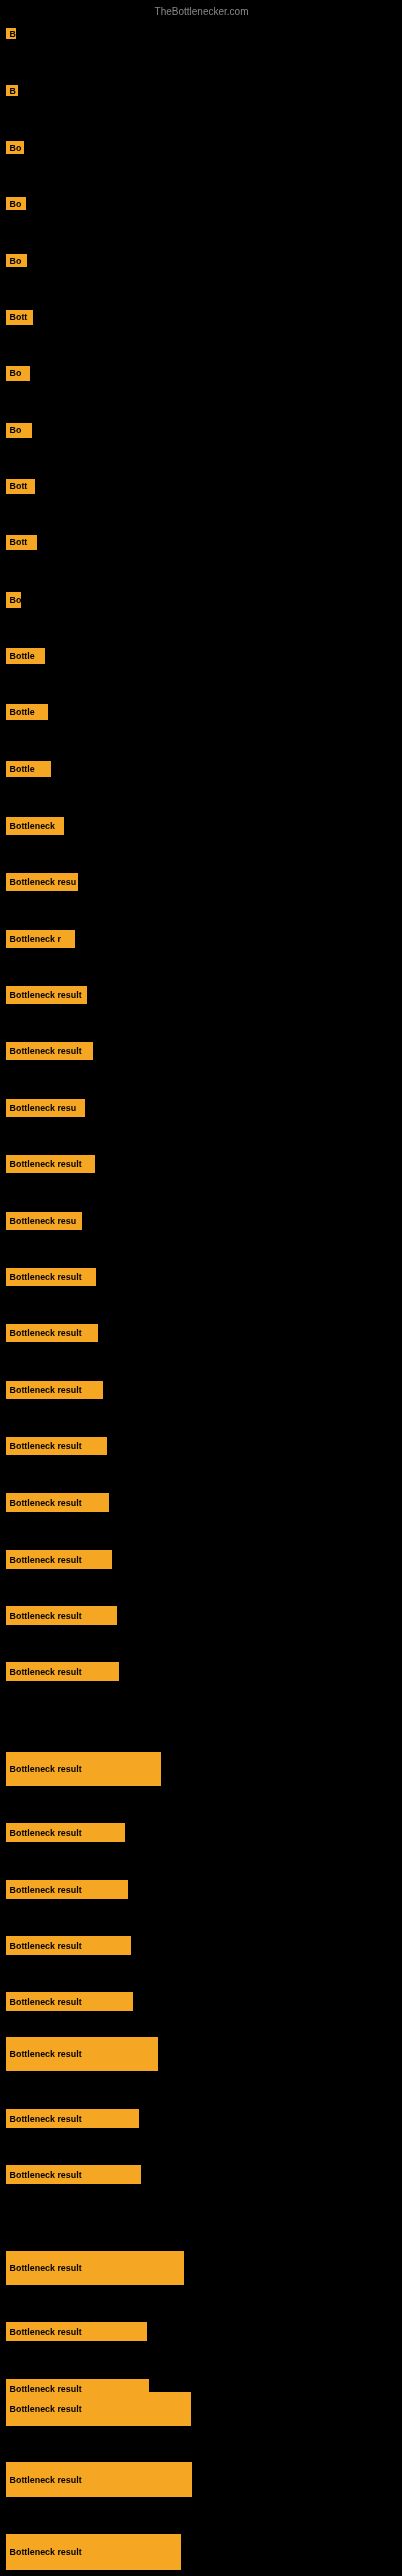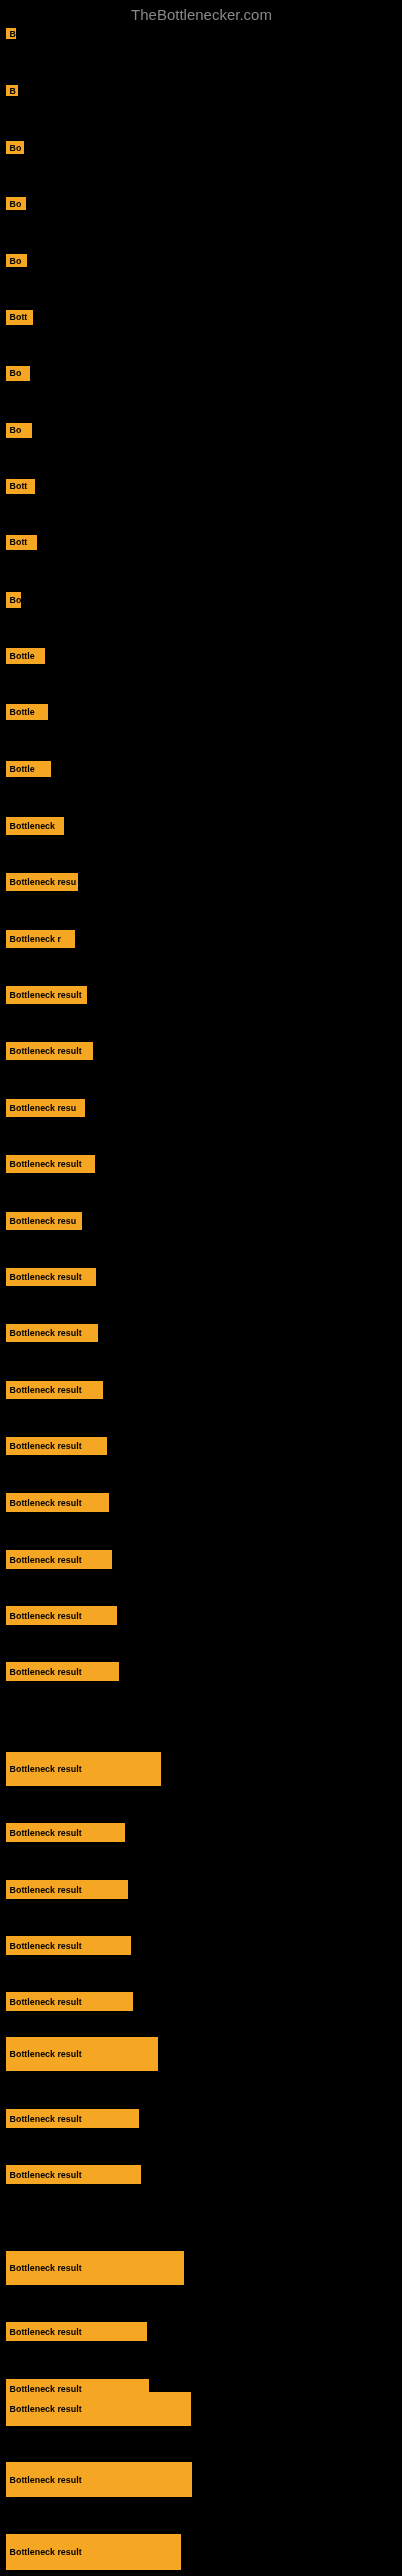--- a/index.html
+++ b/index.html
@@ -15,21 +15,21 @@
       font-family: Arial, sans-serif;
       position: relative;
     }
 
     .site-title {
       position: absolute;
       top: 6.4px;
       left: 50%;
       transform: translateX(-50%);
       color: #888;
-      font-size: 15px;
+      font-size: 10px;
       white-space: nowrap;
     }
 
     .bar-container {
       position: absolute;
       left: 6.4px;
     }
 
     .bar {
       background-color: #f5a623;

